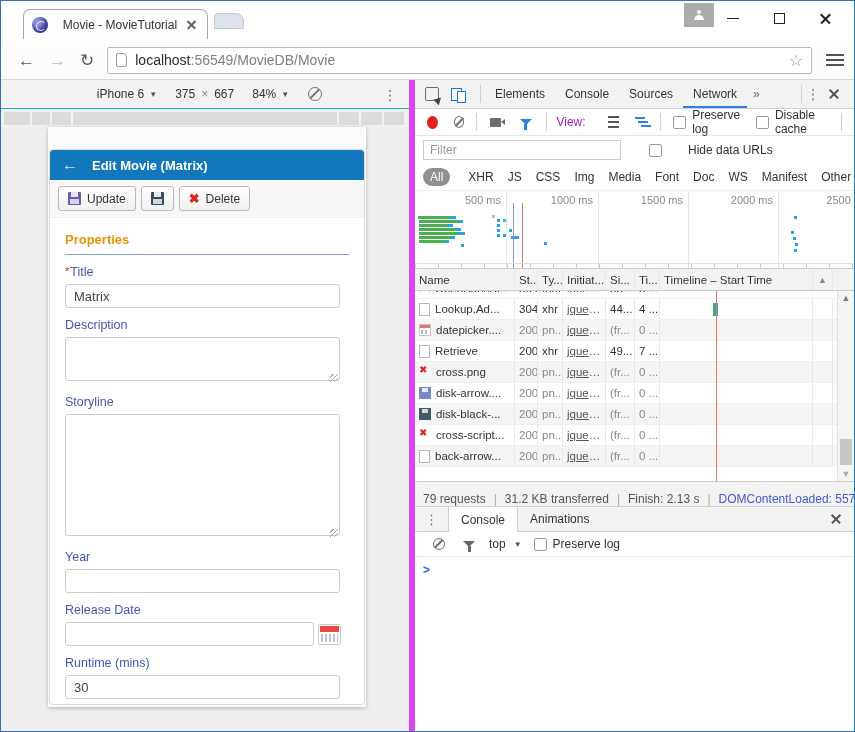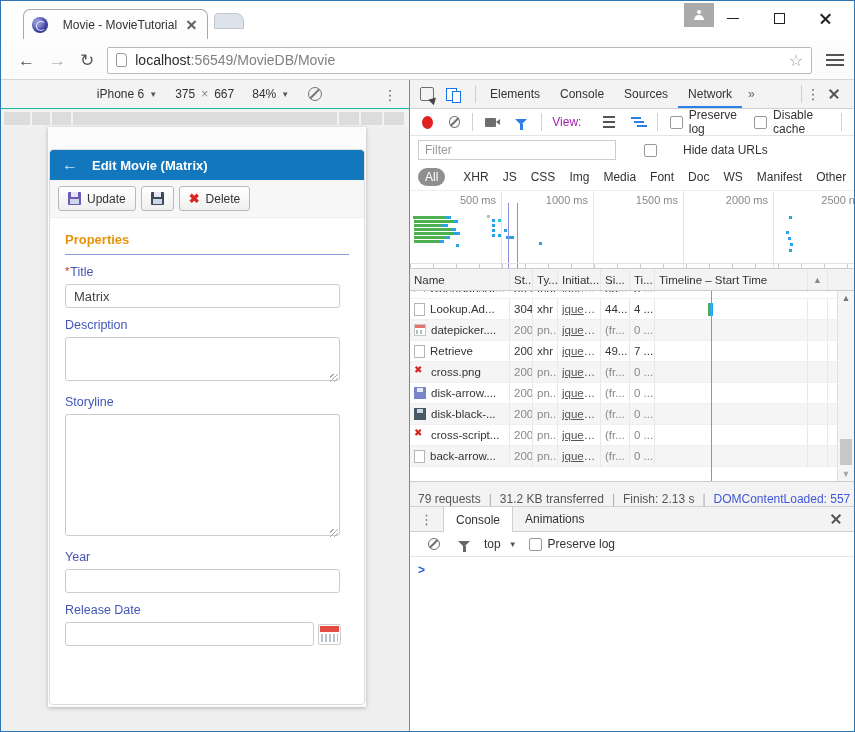--- a/index.html
+++ b/index.html
@@ -37,21 +37,21 @@
   .url-host { font-size:14px; color:#2b2b2b; }
   .url-path { font-size:14px; color:#808080; }
   .url-spacer { flex:1; }
   .star-ico { font-size:16px; color:#9a9a9a; }
   .menu-ico { width:18px; height:12px; border-top:2.5px solid #545454; border-bottom:2.5px solid #545454; position:relative; margin-left:8px; }
   .menu-ico::after { content:""; position:absolute; left:0; top:2.5px; width:18px; height:2.5px; background:#545454; }
 
   
   .content { position:relative; height:653px; display:flex; }
   .left-pane { width:410px; position:relative; background:#f7f7f7; }
-  .right-pane { width:445px; border-left:1px solid #d946ef; background:#fff; display:flex; flex-direction:column; font-size:12px; color:#333; }
+  .right-pane { width:445px; border-left:6px solid #d946ef; background:#fff; display:flex; flex-direction:column; font-size:12px; color:#333; }
 
   
   .device-toolbar { height:29px; background:#f3f3f3; border-bottom:1px solid #14b8a6; display:flex; align-items:center; justify-content:center; position:relative; font-size:12px; color:#333; }
   .dev-item { margin:0 9px; display:flex; align-items:center; }
   .caret { font-size:8px; color:#555; margin-left:5px; }
   .dim-sep { color:#888; margin:0 6px; }
   .rotate-ico { width:14px; height:14px; border:1.6px solid #757575; border-radius:50%; position:relative; margin-left:10px; }
   .rotate-ico::after { content:""; position:absolute; left:-1px; top:4.5px; width:13px; height:1.6px; background:#757575; transform:rotate(-45deg); }
   .dots-ico { font-size:14px; color:#666; }
   .dev-dots { position:absolute; right:12px; top:7px; }
@@ -307,20 +307,24 @@
               </div>
 
               <div class="field">
                 <div class="field-label">Release Date</div>
                 <div class="date-row">
                   <input class="text-input date-input" value="" style="">
                   <span class="cal-btn"></span>
                 </div>
               </div>
 
+              <div class="field">
+                <div class="field-label">Runtime (mins)</div>
+                <input class="text-input" value="30" style="">
+              </div>
             </div>
           </div>
         </div>
       </div>
     </div>
 
     <div class="right-pane">
 
       <div class="dt-tabs">
         <span class="inspect-ico"></span>

